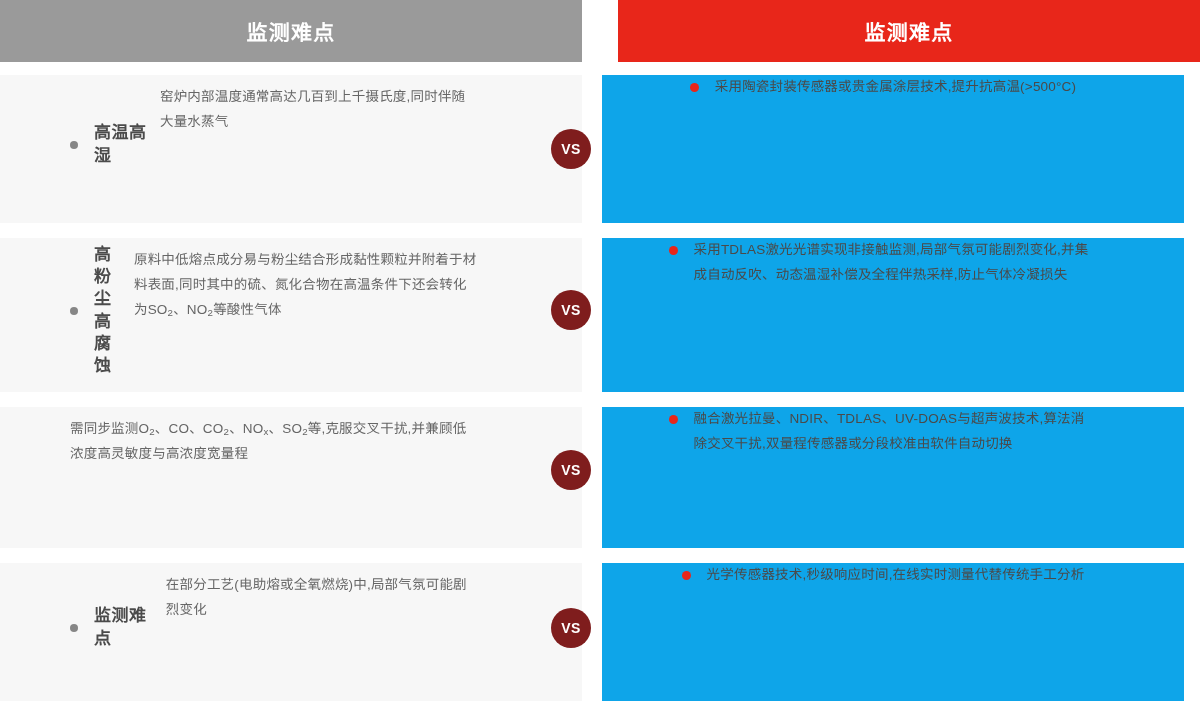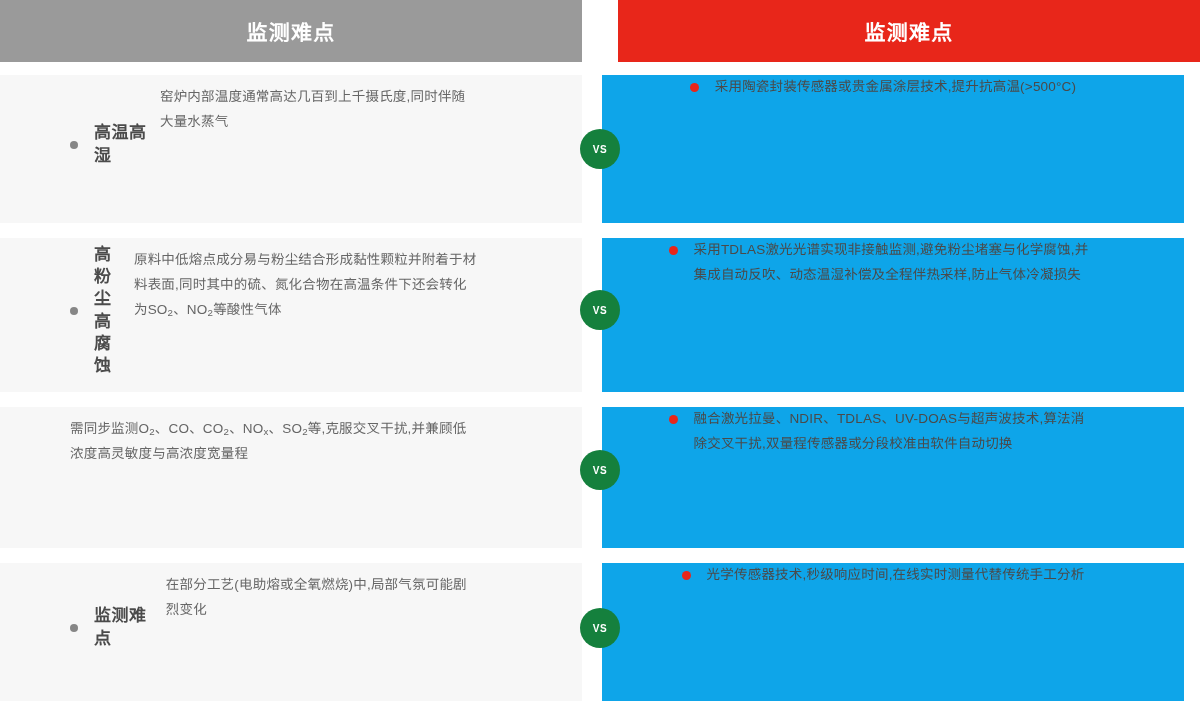--- a/index.html
+++ b/index.html
@@ -129,29 +129,29 @@
     letter-spacing: 0.2px;
     max-width: 404px;
   }
 
   
   .vs-badge {
     position: absolute;
     width: 40px;
     height: 40px;
     border-radius: 50%;
-    background: #15803d;
+    background: #7f1d1d;
     color: #ffffff;
-    font-size: 10px;
+    font-size: 14px;
     font-weight: bold;
     letter-spacing: 0.5px;
     display: flex;
     align-items: center;
     justify-content: center;
-    left: 580px;
+    left: 551px;
     z-index: 5;
   }
 
   sub {
     font-size: 0.72em;
     vertical-align: baseline;
     position: relative;
     top: 0.18em;
   }
 </style>
@@ -187,21 +187,21 @@
       <div class="item-title">
         <span class="dot-gray"></span>
         <span class="title-text">高粉尘高腐蚀</span>
       </div>
       <p class="item-desc">原料中低熔点成分易与粉尘结合形成黏性颗粒并附着于材料表面,同时其中的硫、氮化合物在高温条件下还会转化为SO<sub>2</sub>、NO<sub>2</sub>等酸性气体</p>
     </div>
     <div class="vs-badge" style="top:52px;">VS</div>
     <div class="card card-right">
       <div class="sol-line">
         <span class="dot-red"></span>
-        <span class="sol-text">采用TDLAS激光光谱实现非接触监测,避免粉尘堵塞与化学腐蚀,并集成自动反吹、动态温湿补偿及全程伴热采样,防止气体冷凝损失</span>
+        <span class="sol-text">采用TDLAS激光光谱实现非接触监测,局部气氛可能剧烈变化,并集成自动反吹、动态温湿补偿及全程伴热采样,防止气体冷凝损失</span>
       </div>
     </div>
   </div>
 
   <div class="row" style="top:407px; height:141px;">
     <div class="card card-left">
       <p class="item-desc">需同步监测O<sub>2</sub>、CO、CO<sub>2</sub>、NO<sub>x</sub>、SO<sub>2</sub>等,克服交叉干扰,并兼顾低浓度高灵敏度与高浓度宽量程</p>
     </div>
     <div class="vs-badge" style="top:43px;">VS</div>
     <div class="card card-right">

